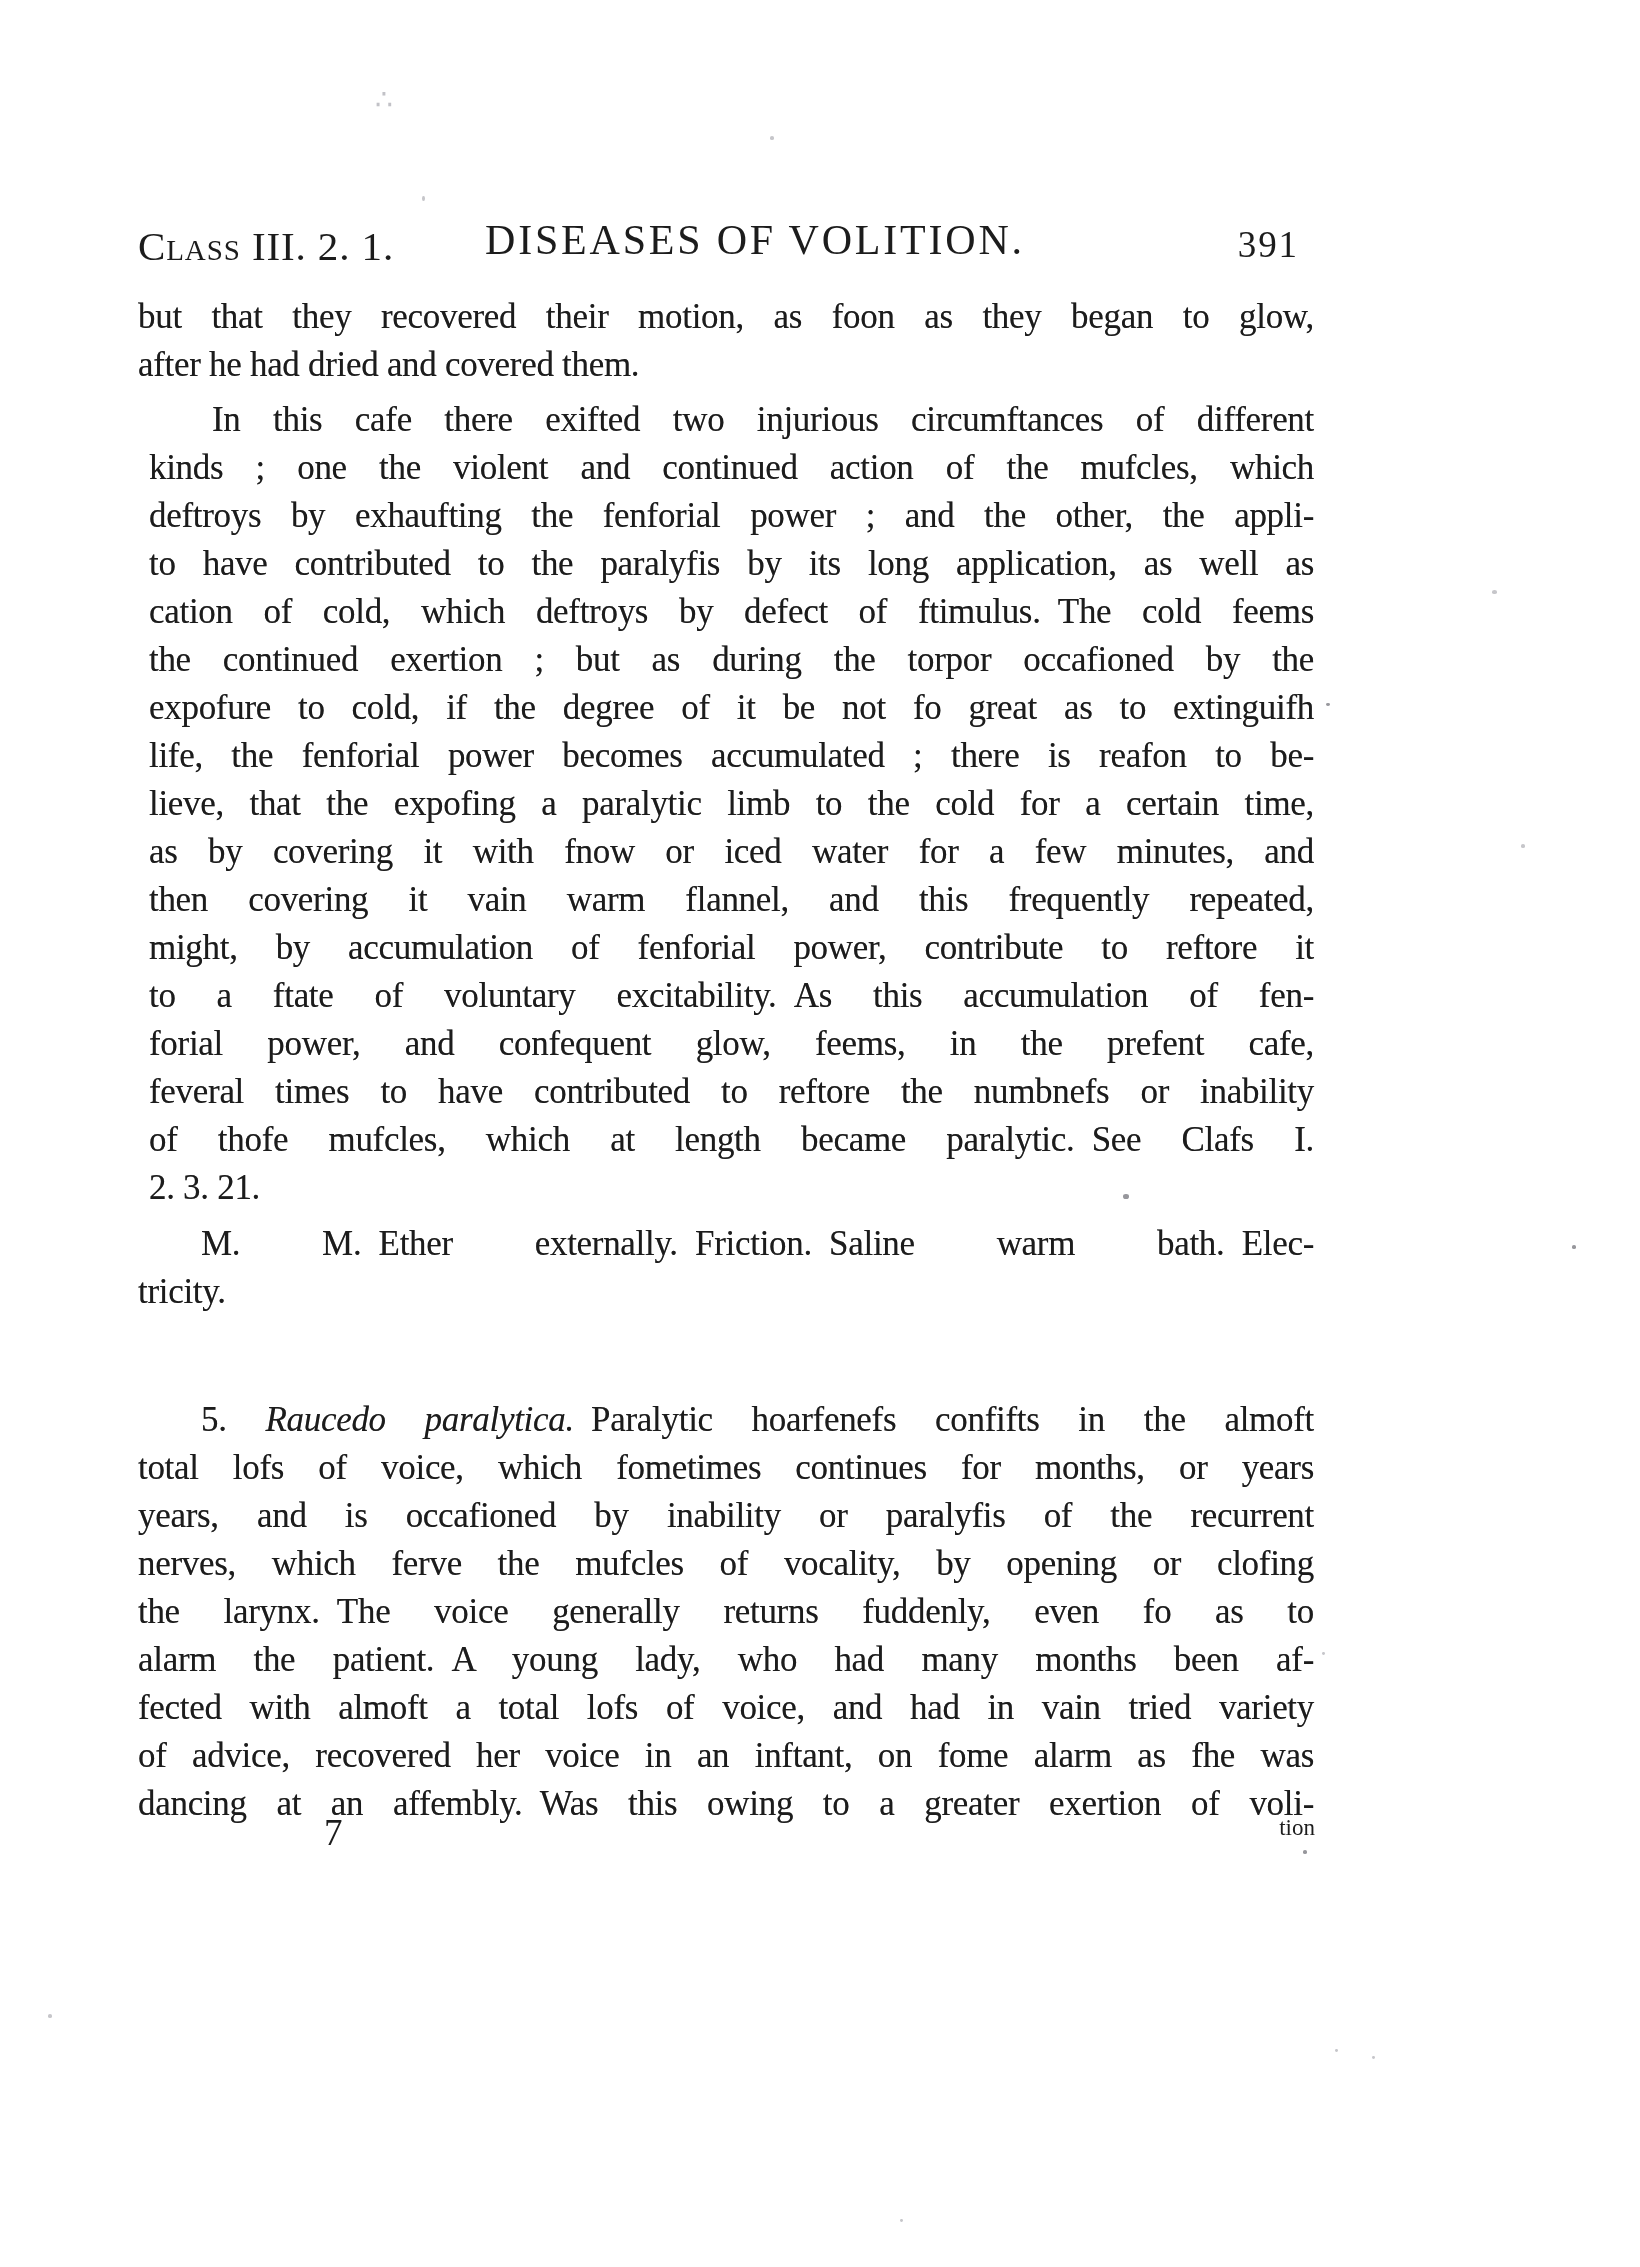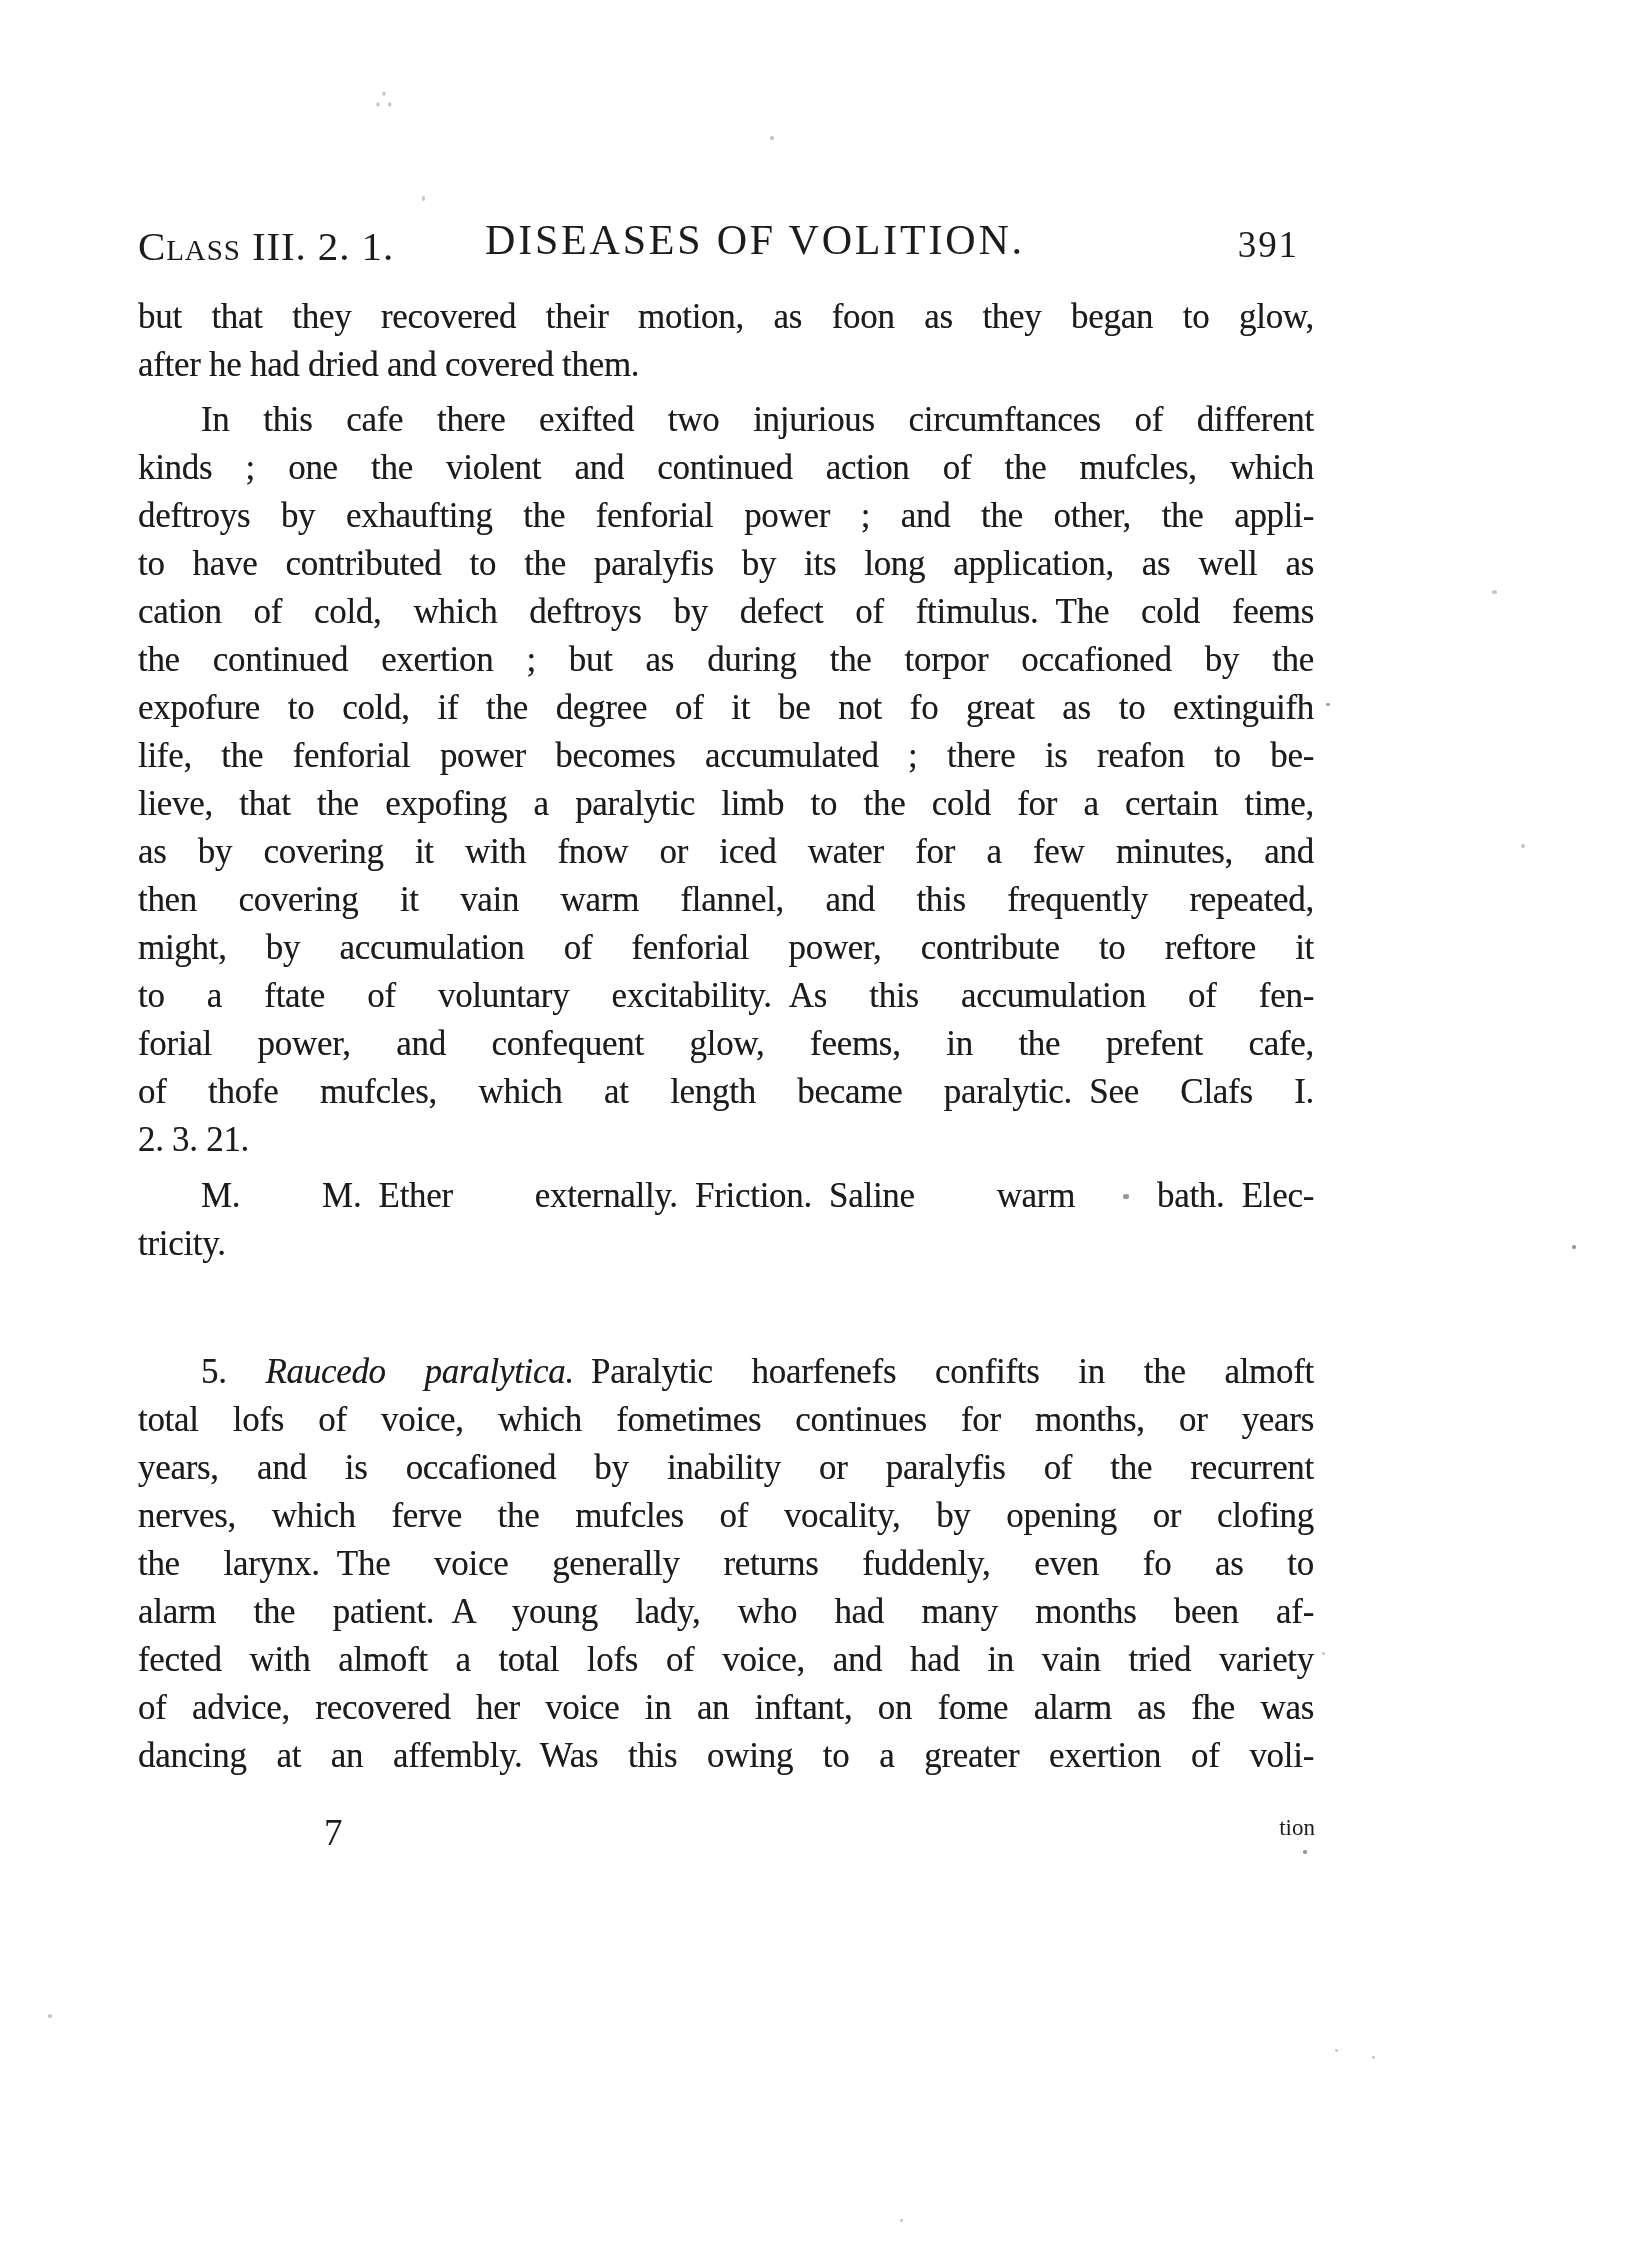--- a/index.html
+++ b/index.html
@@ -42,21 +42,21 @@
   
   .body {
     position: absolute;
     left: 138px; top: 293px;
     width: 1176px;
     font-size: 35px;
     letter-spacing: -0.3px;
     text-shadow: 0 0 0.6px rgba(25,25,25,0.55);
   }
   .para { margin: 0; }
-  .para.p2 { margin-top: 6.5px; }
+  .para.p2 { margin-top: 6.5px; margin-left: 11px; }
   .para.p3 { margin-top: 8.4px; }
   .para.p4 { margin-top: 80px; }
   .ln {
     height: 48px; line-height: 48px;
     text-align: justify;
     text-align-last: justify;
     white-space: normal;
   }
   .ln.end { text-align-last: left; }
   .ln.first { text-indent: 63px; }
@@ -110,20 +110,21 @@
       <div class="ln">cation of cold, which deftroys by defect of ftimulus. The cold feems</div>
       <div class="ln">the continued exertion ; but as during the torpor occafioned by the</div>
       <div class="ln">expofure to cold, if the degree of it be not fo great as to extinguifh</div>
       <div class="ln">life, the fenforial power becomes accumulated ; there is reafon to be-</div>
       <div class="ln">lieve, that the expofing a paralytic limb to the cold for a certain time,</div>
       <div class="ln">as by covering it with fnow or iced water for a few minutes, and</div>
       <div class="ln">then covering it vain warm flannel, and this frequently repeated,</div>
       <div class="ln">might, by accumulation of fenforial power, contribute to reftore it</div>
       <div class="ln">to a ftate of voluntary excitability. As this accumulation of fen-</div>
       <div class="ln">forial power, and confequent glow, feems, in the prefent cafe,</div>
+      <div class="ln">feveral times to have contributed to reftore the numbnefs or inability</div>
       <div class="ln">of thofe mufcles, which at length became paralytic. See Clafs I.</div>
       <div class="ln end">2. 3. 21.</div>
     </div>
 
     <div class="para p3">
       <div class="ln first">M. M. Ether externally. Friction. Saline warm bath. Elec-</div>
       <div class="ln end">tricity.</div>
     </div>
 
     <div class="para p4">

